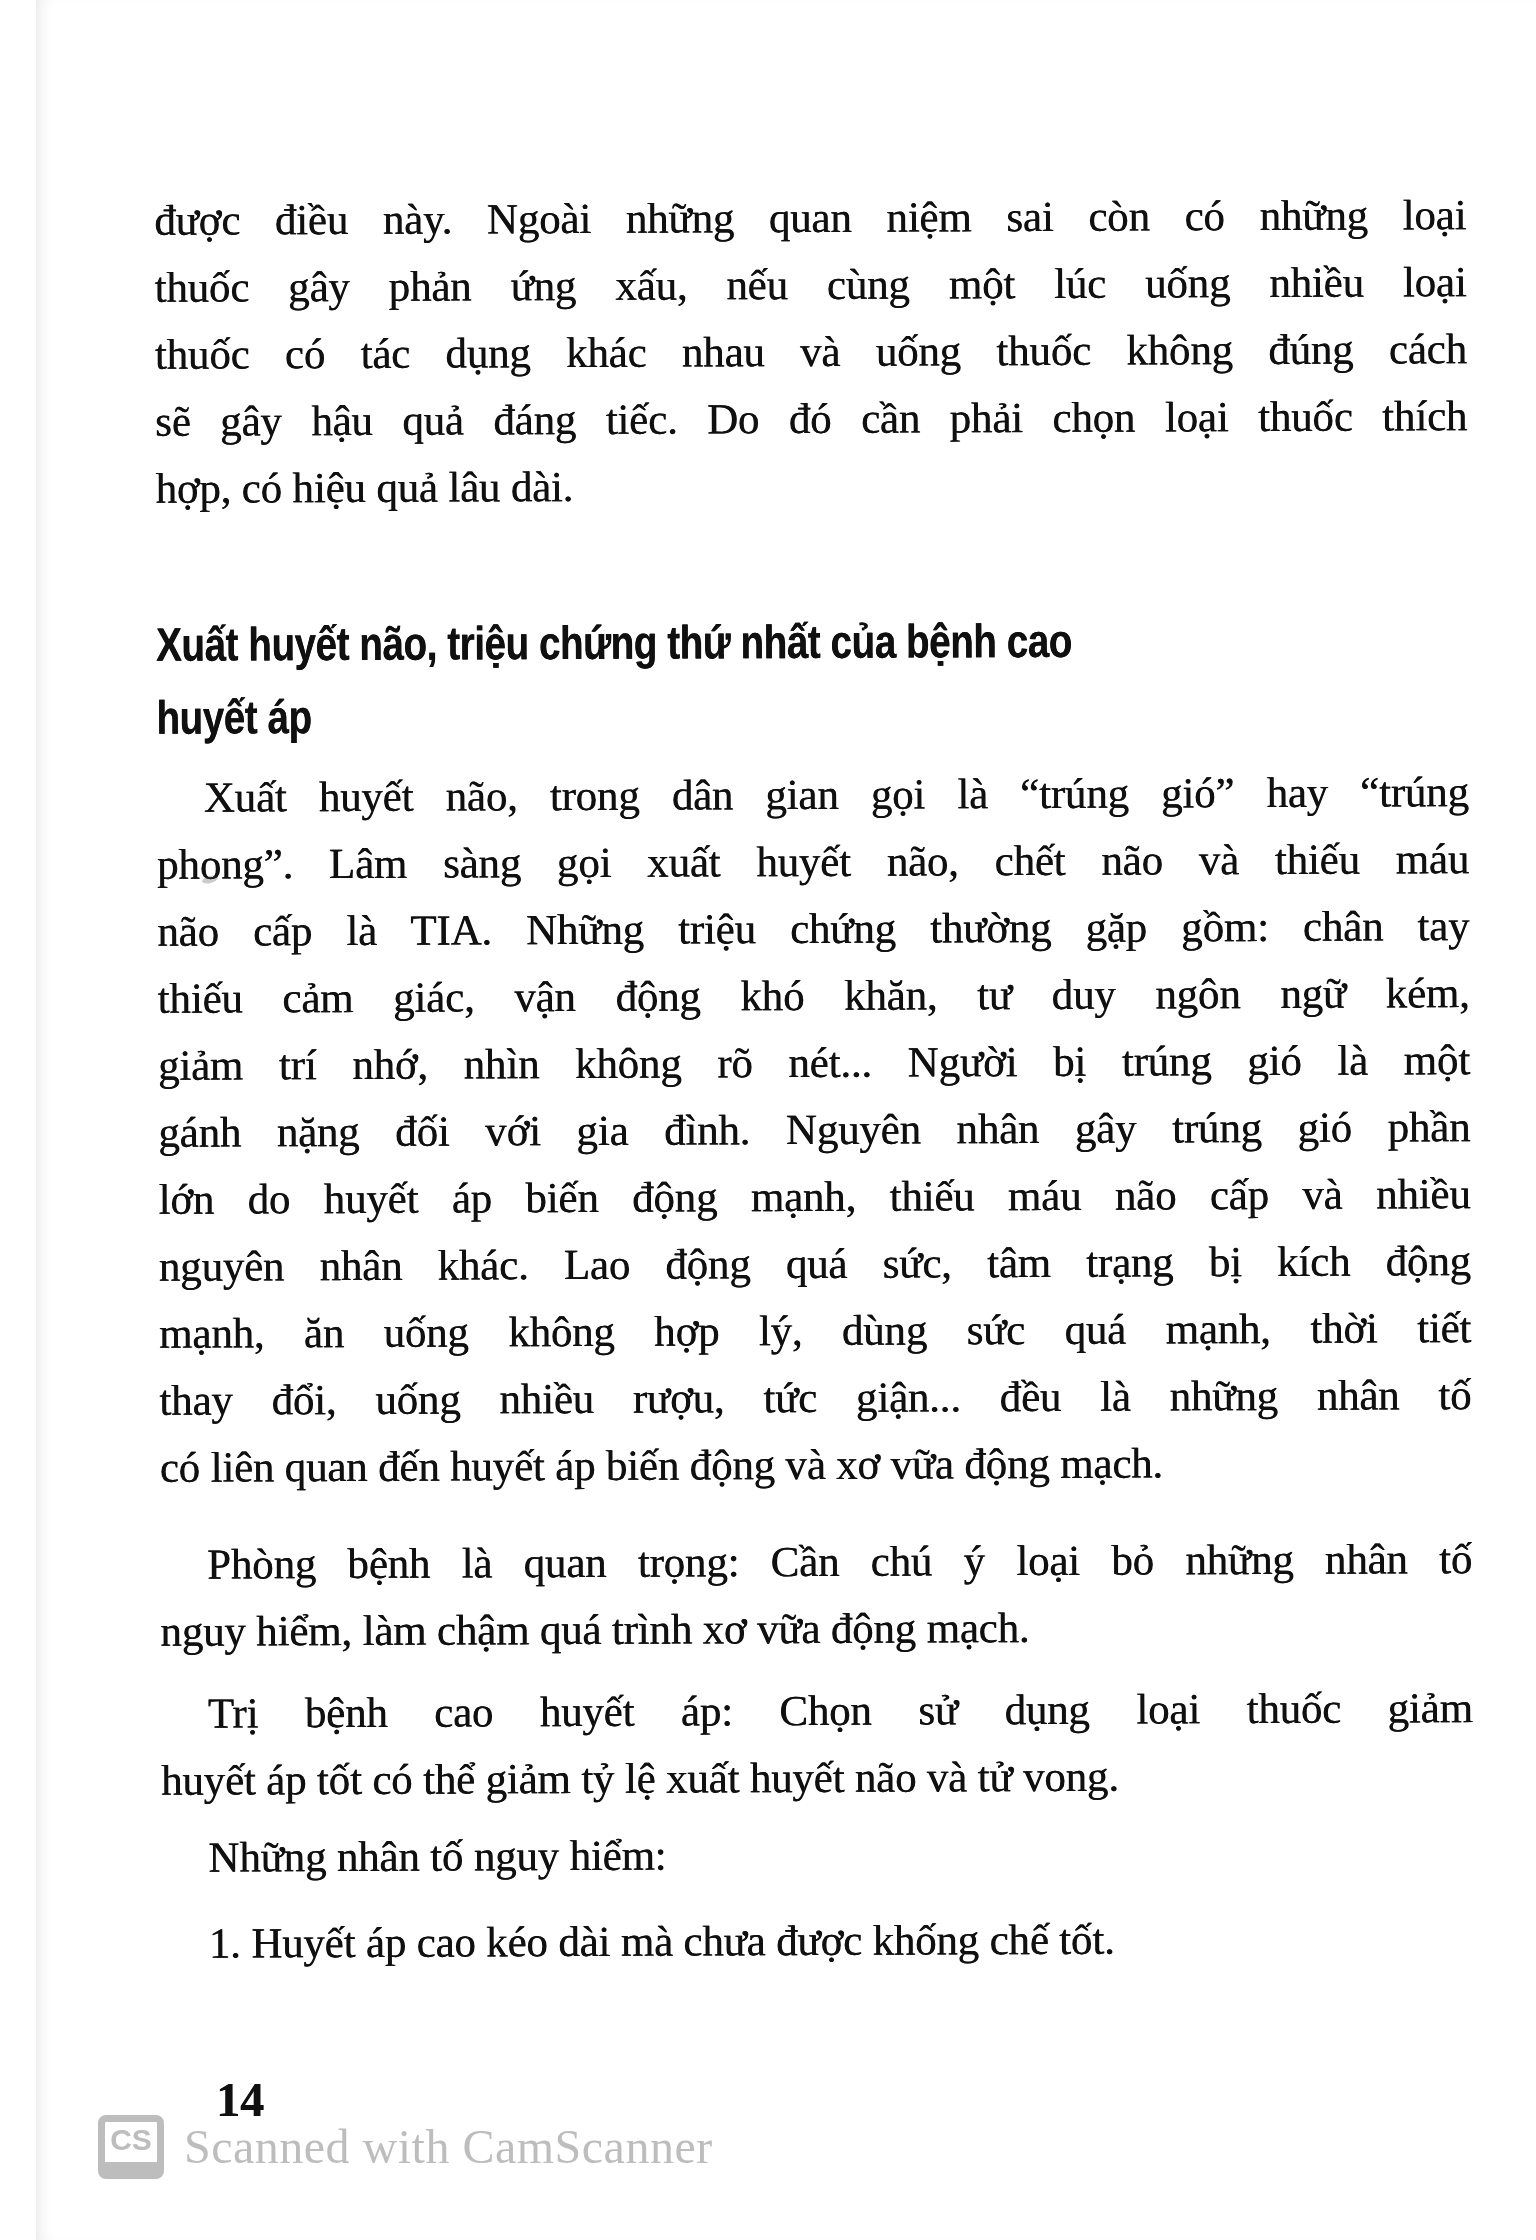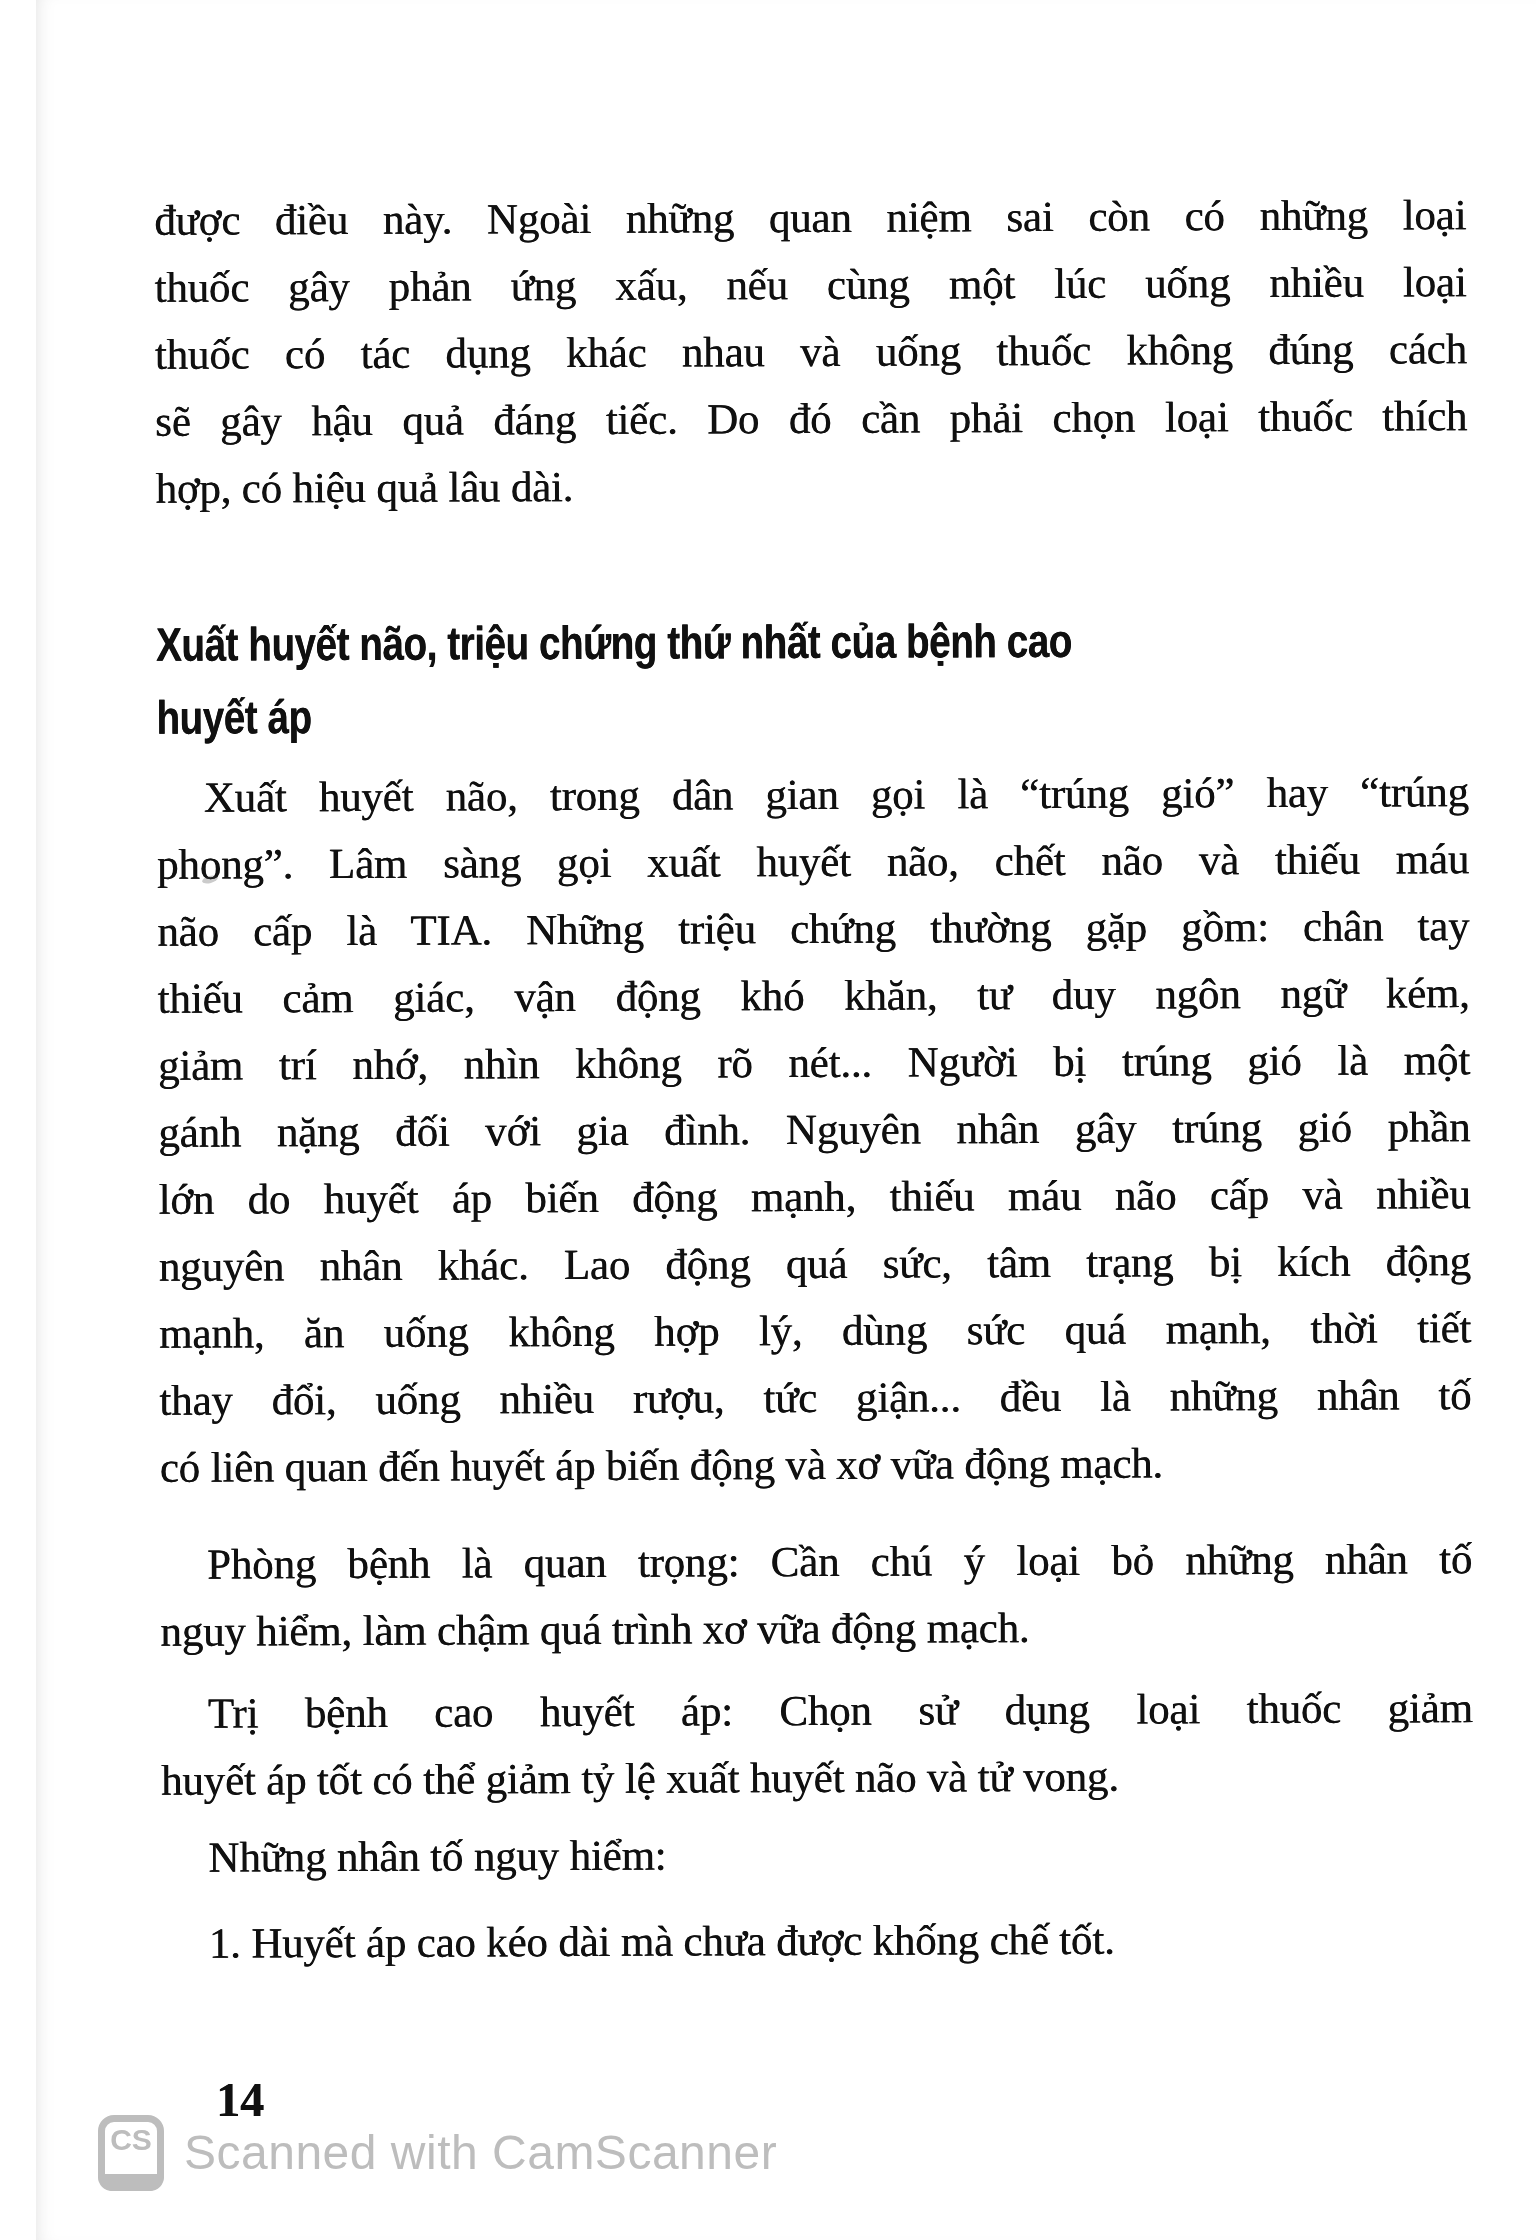--- a/index.html
+++ b/index.html
@@ -68,39 +68,39 @@
     color:var(--ink,#111);
     text-shadow:0.5px 0 0 currentColor;
     text-align:right;
   }
   .watermark{
     position:absolute;left:62px;top:2115px;
     display:flex;align-items:center;gap:20px;
   }
   .cs-icon{
     position:relative;display:block;
-    width:66px;height:76px;box-sizing:border-box;
+    width:66px;height:64px;box-sizing:border-box;
     border:7px solid var(--watermark-gray,#bdbdbd);
-    border-radius:16px;
+    border-radius:8px;
     flex:0 0 auto;
   }
   .cs-letters{
     position:absolute;top:0;left:0;right:0;
     text-align:center;
     font-family:"Liberation Sans",sans-serif;
     font-weight:700;font-size:30px;line-height:36px;
     color:var(--watermark-gray,#bdbdbd);
   }
   .cs-band{
     position:absolute;left:-7px;right:-7px;bottom:-7px;height:17px;
     background:var(--watermark-gray,#bdbdbd);
     border-radius:0 0 14px 14px;
   }
   .wm-label{
-    font-family:Liberation Sans, sans-serif;
+    font-family:Liberation Serif, serif;
     font-weight:400;font-size:48px;line-height:1;
     letter-spacing:0.5px;
     color:var(--watermark-gray,#bdbdbd);
     white-space:nowrap;
   }
 </style>
 </head>
 <body>
 
 <div class="page">

